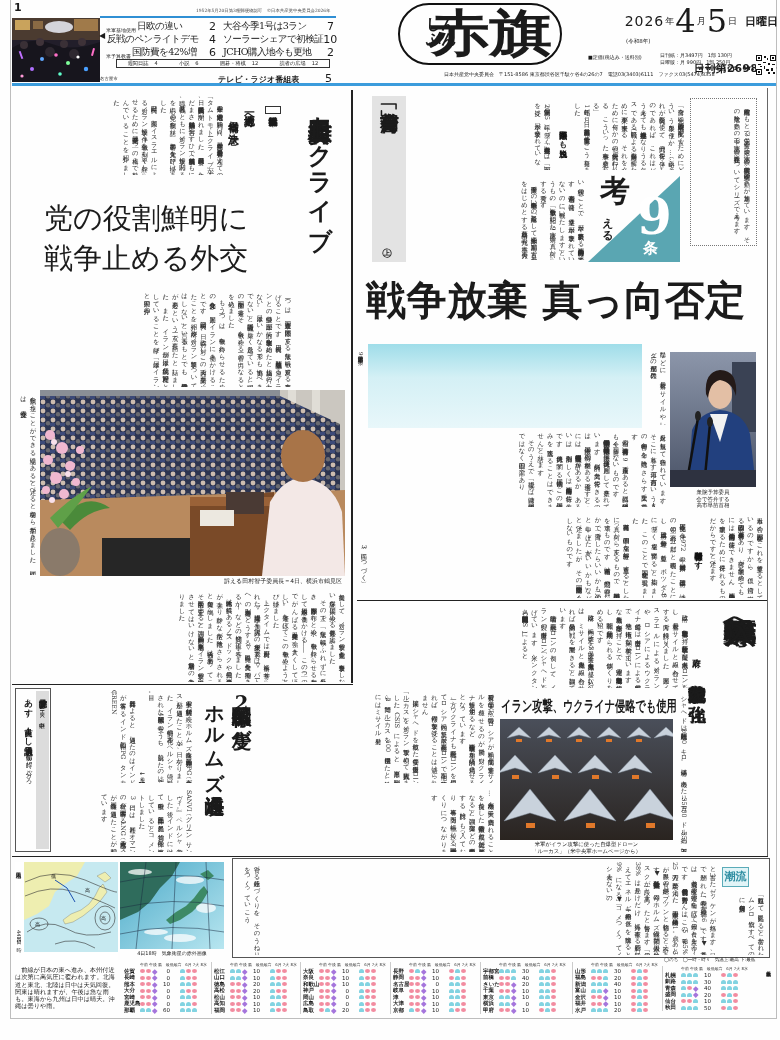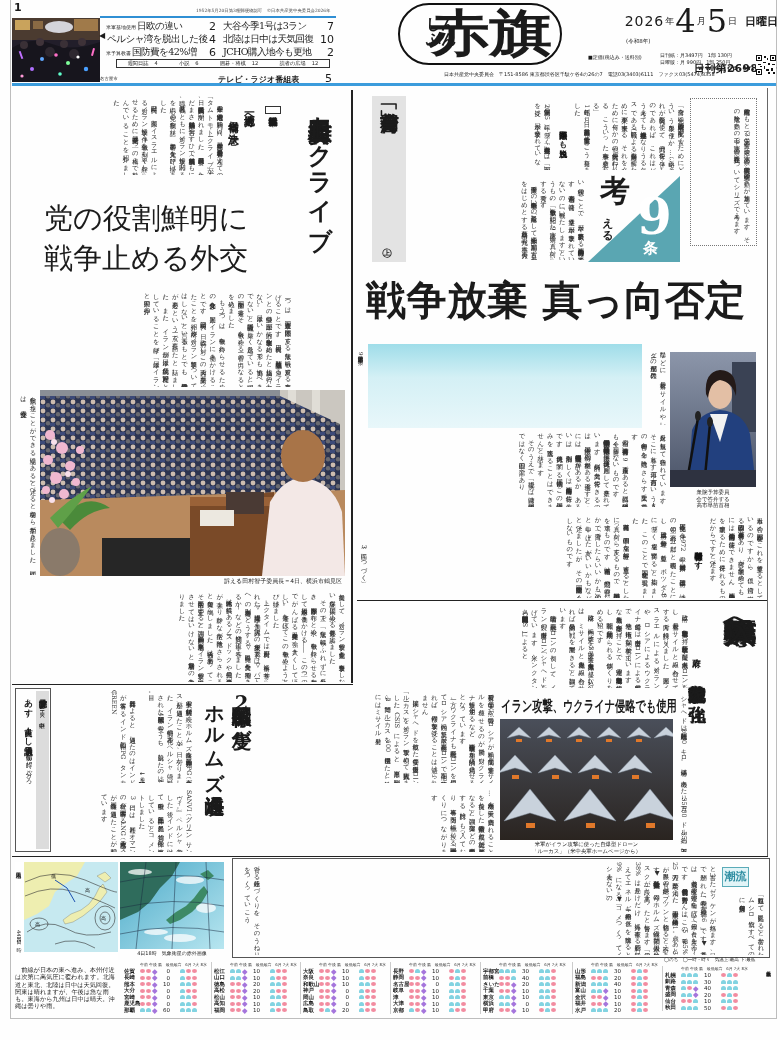--- a/index.html
+++ b/index.html
@@ -16,21 +16,21 @@
 .band p.end{text-indent:0;text-align:end;}
 .rule{position:absolute;background:#222;}
 
 #frame{left:10px;top:-1px;width:767px;height:1020px;border:1px solid #bdbdbd;}
 #pagenum{left:14px;top:1px;font-family:"DejaVu Sans",sans-serif;font-weight:bold;font-size:11px;}
 #license{left:196px;top:8px;font-size:4.4px;color:#444;white-space:nowrap;}
 #hdr-line{left:100px;top:16px;width:236px;height:2px;background:#2f8fd4;}
 #hdr-photo{left:12px;top:18px;width:88px;height:64px;}
 #idx-arrow{left:99px;top:31px;font-size:8px;font-family:"DejaVu Sans",sans-serif;}
 .idx-col{position:absolute;top:20px;}
-.idx-row{display:flex;align-items:center;height:13px;white-space:nowrap;cursor:pointer;}
+.idx-row{display:flex;align-items:flex-end;height:13px;white-space:nowrap;cursor:pointer;}
 .idx-tag{font-family:"DejaVu Sans",sans-serif;font-size:5px;margin-right:1px;color:#222;}
 .idx-title{font-size:9.6px;letter-spacing:-0.6px;flex:1;}
 .idx-page{font-family:"DejaVu Sans",sans-serif;font-size:11px;width:14px;text-align:right;}
 #idx-left{left:106px;width:110px;}
 #idx-right{left:222px;width:112px;}
 #regulars{left:116px;top:59px;width:214px;height:9px;border:1px solid #333;display:flex;justify-content:space-around;align-items:center;font-family:"DejaVu Sans",sans-serif;font-size:5.2px;white-space:nowrap;}
 .reg-item span+span{margin-left:6px;}
 #idx-photocap{left:100px;top:76px;font-size:4.4px;color:#333;}
 #tv{left:218px;top:72px;width:114px;display:flex;justify-content:space-between;align-items:baseline;font-family:"DejaVu Sans",sans-serif;white-space:nowrap;}
 #tv .tv-l{font-weight:bold;font-size:8px;}
@@ -166,39 +166,39 @@
 
   <div id="idx-left" class="idx-col">
 
   <div class="idx-row">
         <span class="idx-tag">米軍基地使用</span>
         <span class="idx-title">日欧の違い</span>
         <span class="idx-page">2</span>
       </div>
       <div class="idx-row">
         <span class="idx-tag"></span>
-        <span class="idx-title">ペルシャ湾を脱出した後</span>
+        <span class="idx-title">反戦のペンライトデモ</span>
         <span class="idx-page">4</span>
       </div>
       <div class="idx-row">
         <span class="idx-tag">米予算教書</span>
         <span class="idx-title">国防費を42%増</span>
         <span class="idx-page">6</span>
       </div>
     </div>
   <div id="idx-right" class="idx-col">
 
   <div class="idx-row">
         <span class="idx-tag"></span>
         <span class="idx-title">大谷今季1号は3ラン</span>
         <span class="idx-page">7</span>
       </div>
       <div class="idx-row">
         <span class="idx-tag"></span>
-        <span class="idx-title">北陸は日中は天気回復</span>
+        <span class="idx-title">ソーラーシェアで初検証</span>
         <span class="idx-page">10</span>
       </div>
       <div class="idx-row">
         <span class="idx-tag"></span>
         <span class="idx-title">JCHO購入地今も更地</span>
         <span class="idx-page">2</span>
       </div>
     </div>
 
   <div id="regulars" class="a">

